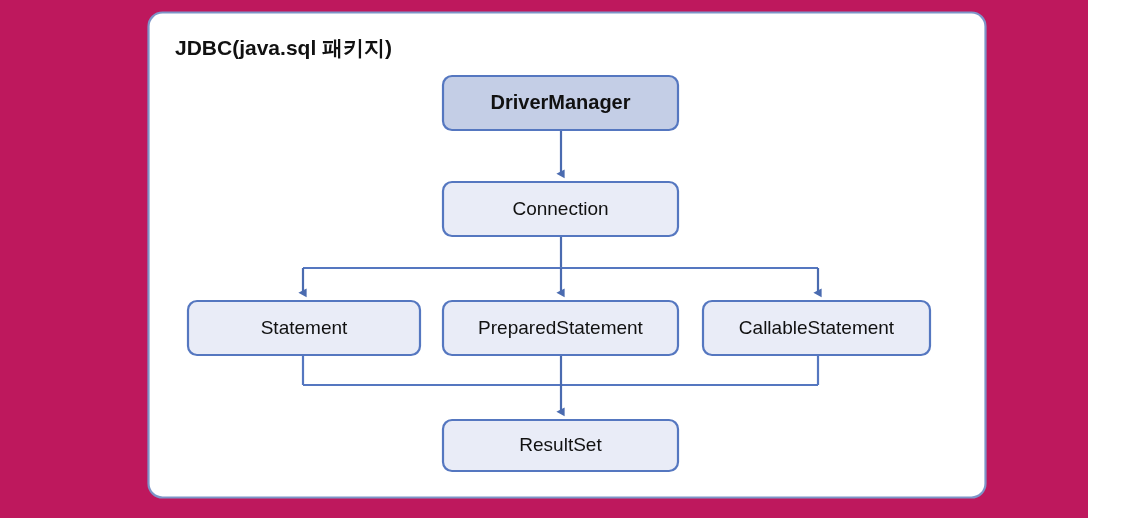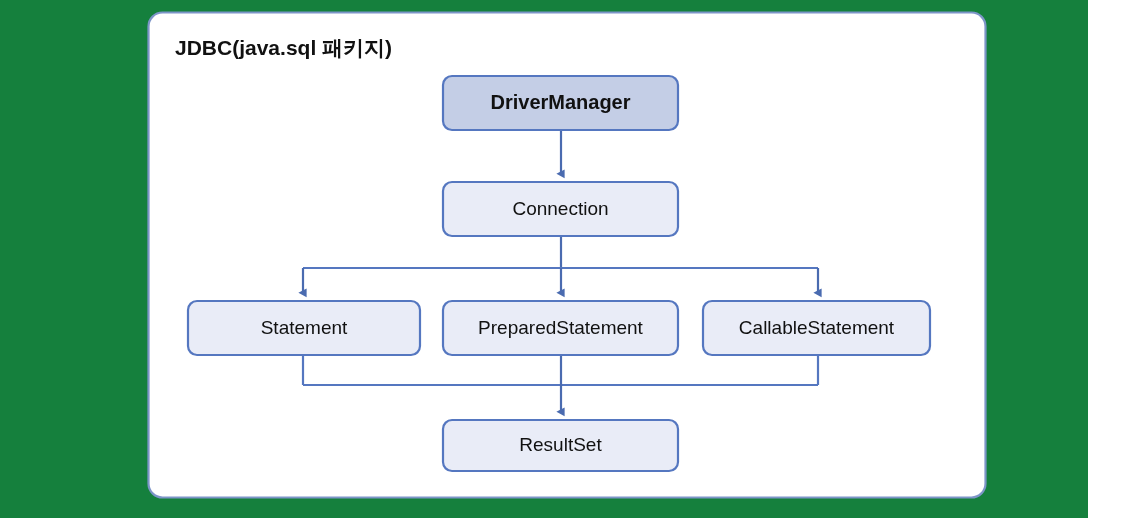--- a/index.html
+++ b/index.html
@@ -10,21 +10,21 @@
   body {
     width: 1132px;
     height: 518px;
     font-family: "Liberation Sans", sans-serif;
     overflow: hidden;
   }
   #stage {
     position: relative;
     width: 1088px;
     height: 518px;
-    background: #15803d;
+    background: #be185d;
   }
   .diagram-svg {
     position: absolute;
     left: 0;
     top: 0;
     width: 1132px;
     height: 518px;
   }
   .node-label {
     font-family: "Liberation Sans", sans-serif;

